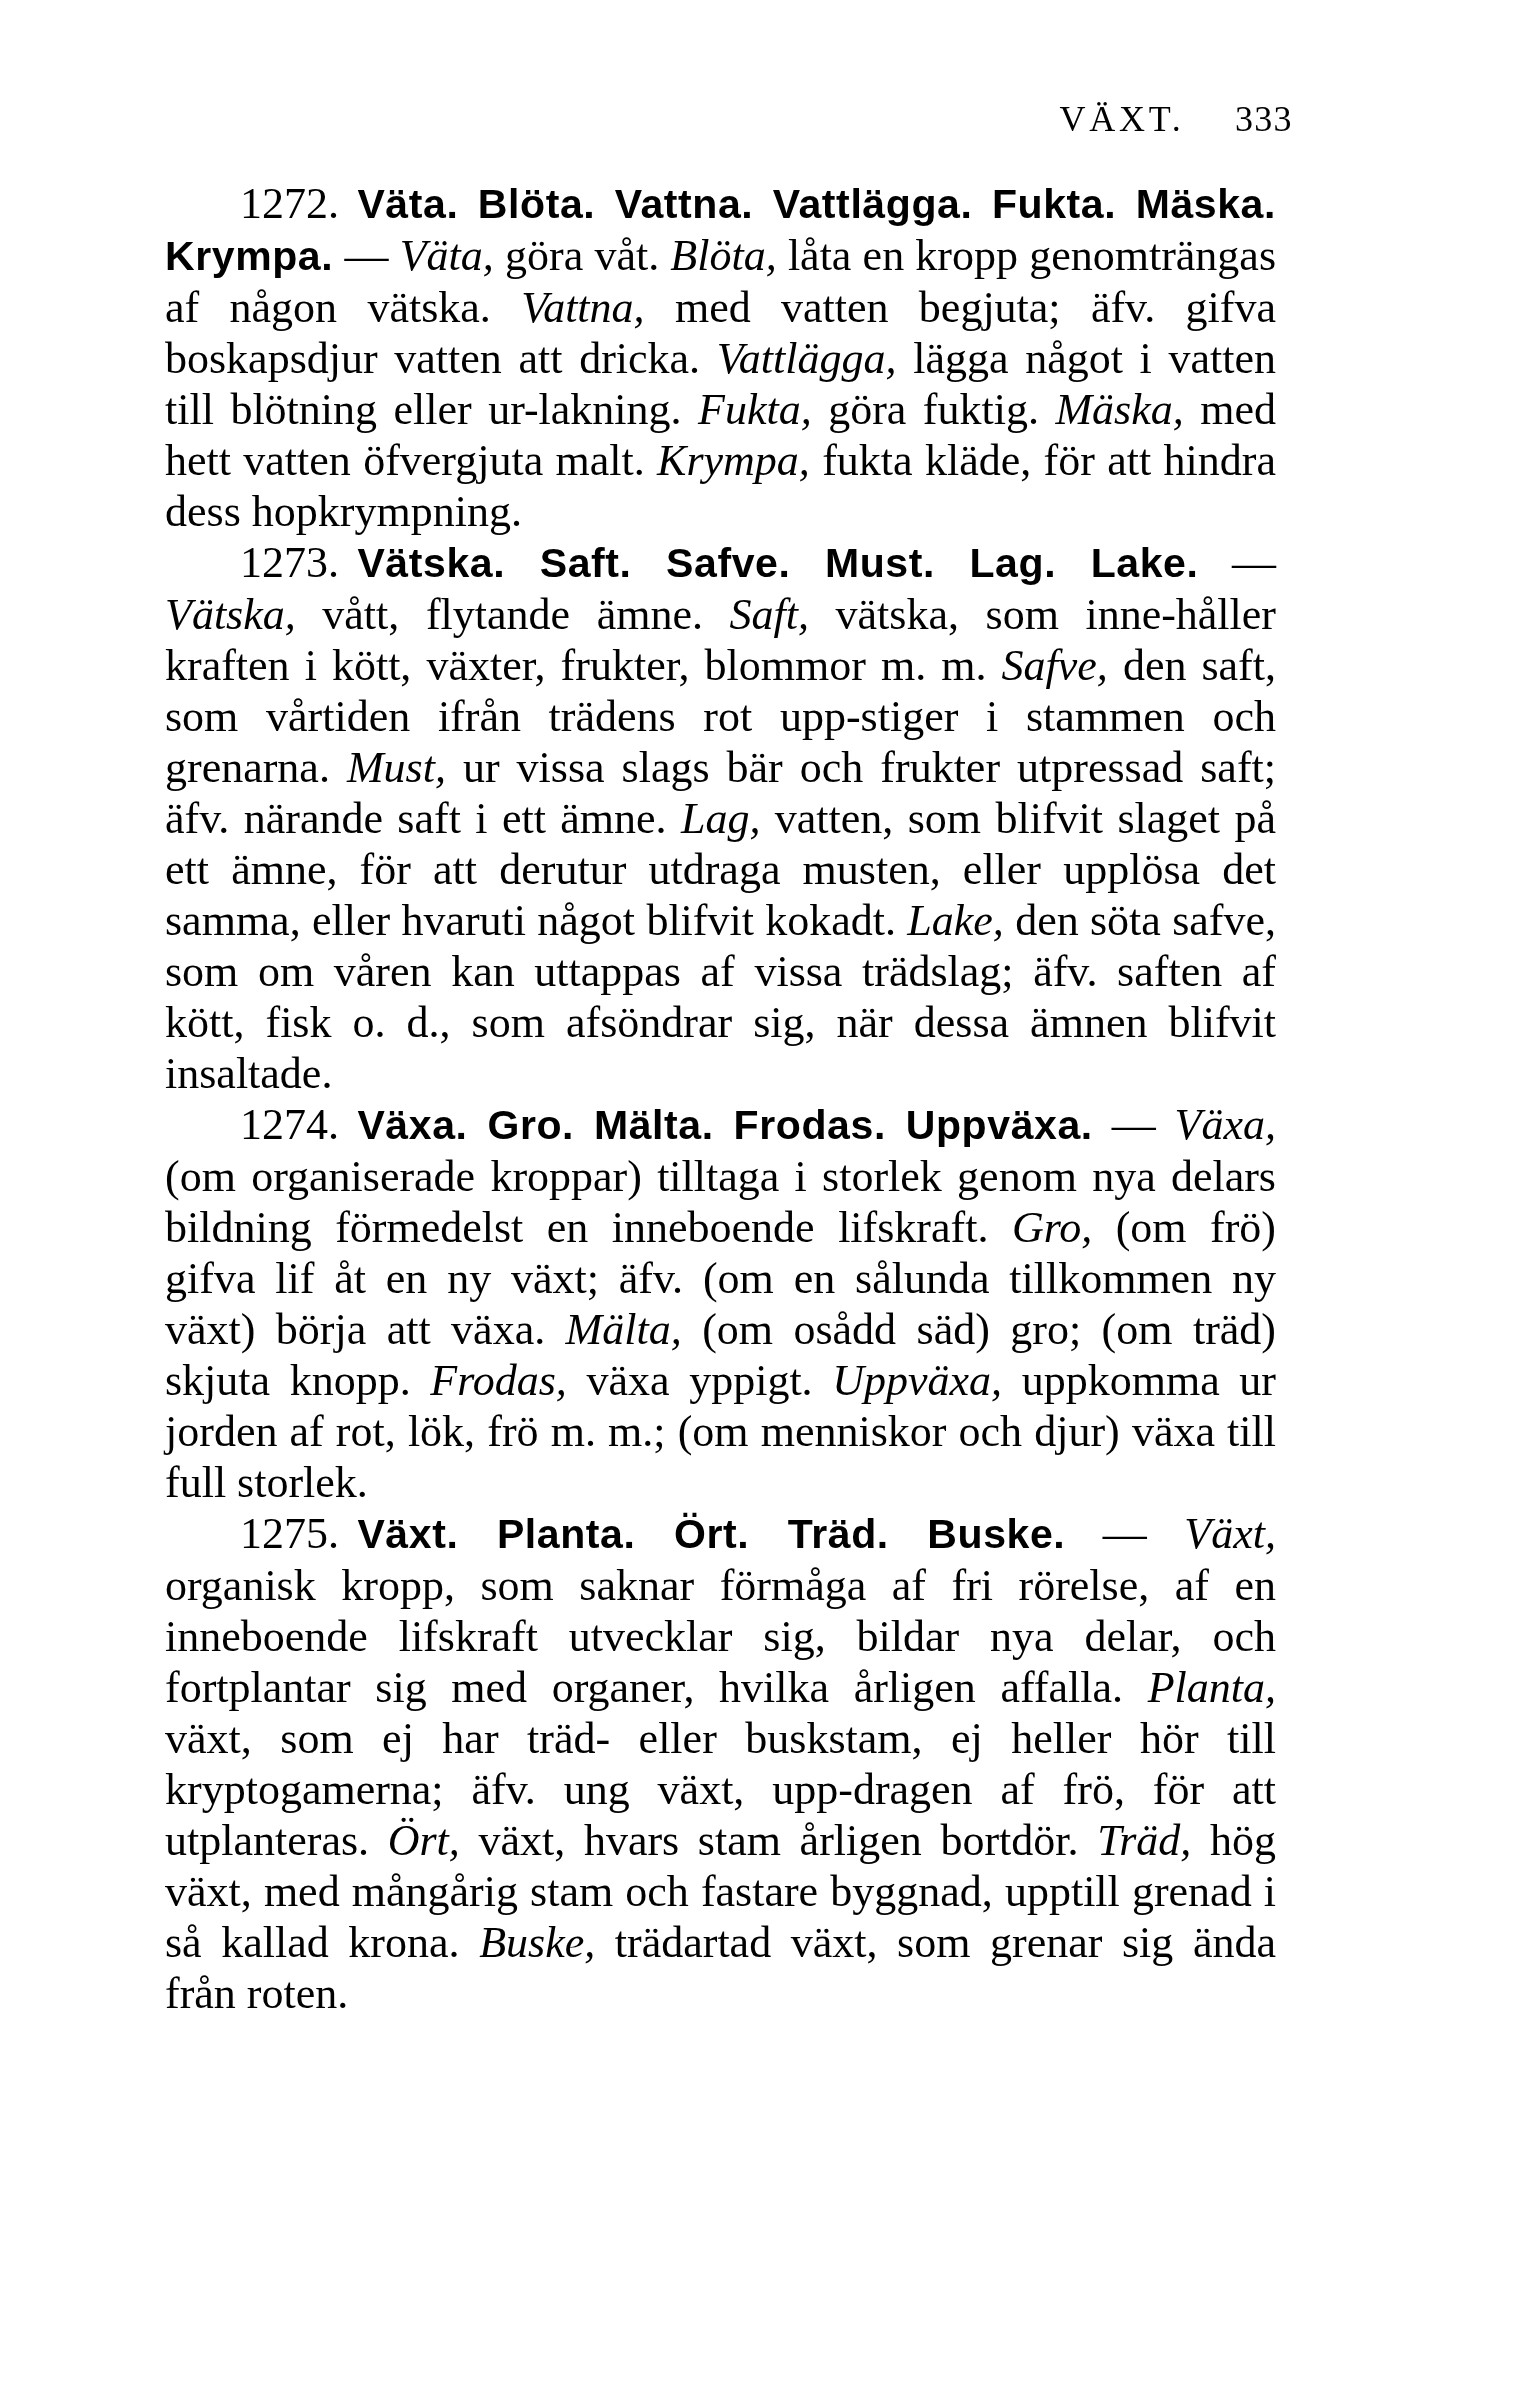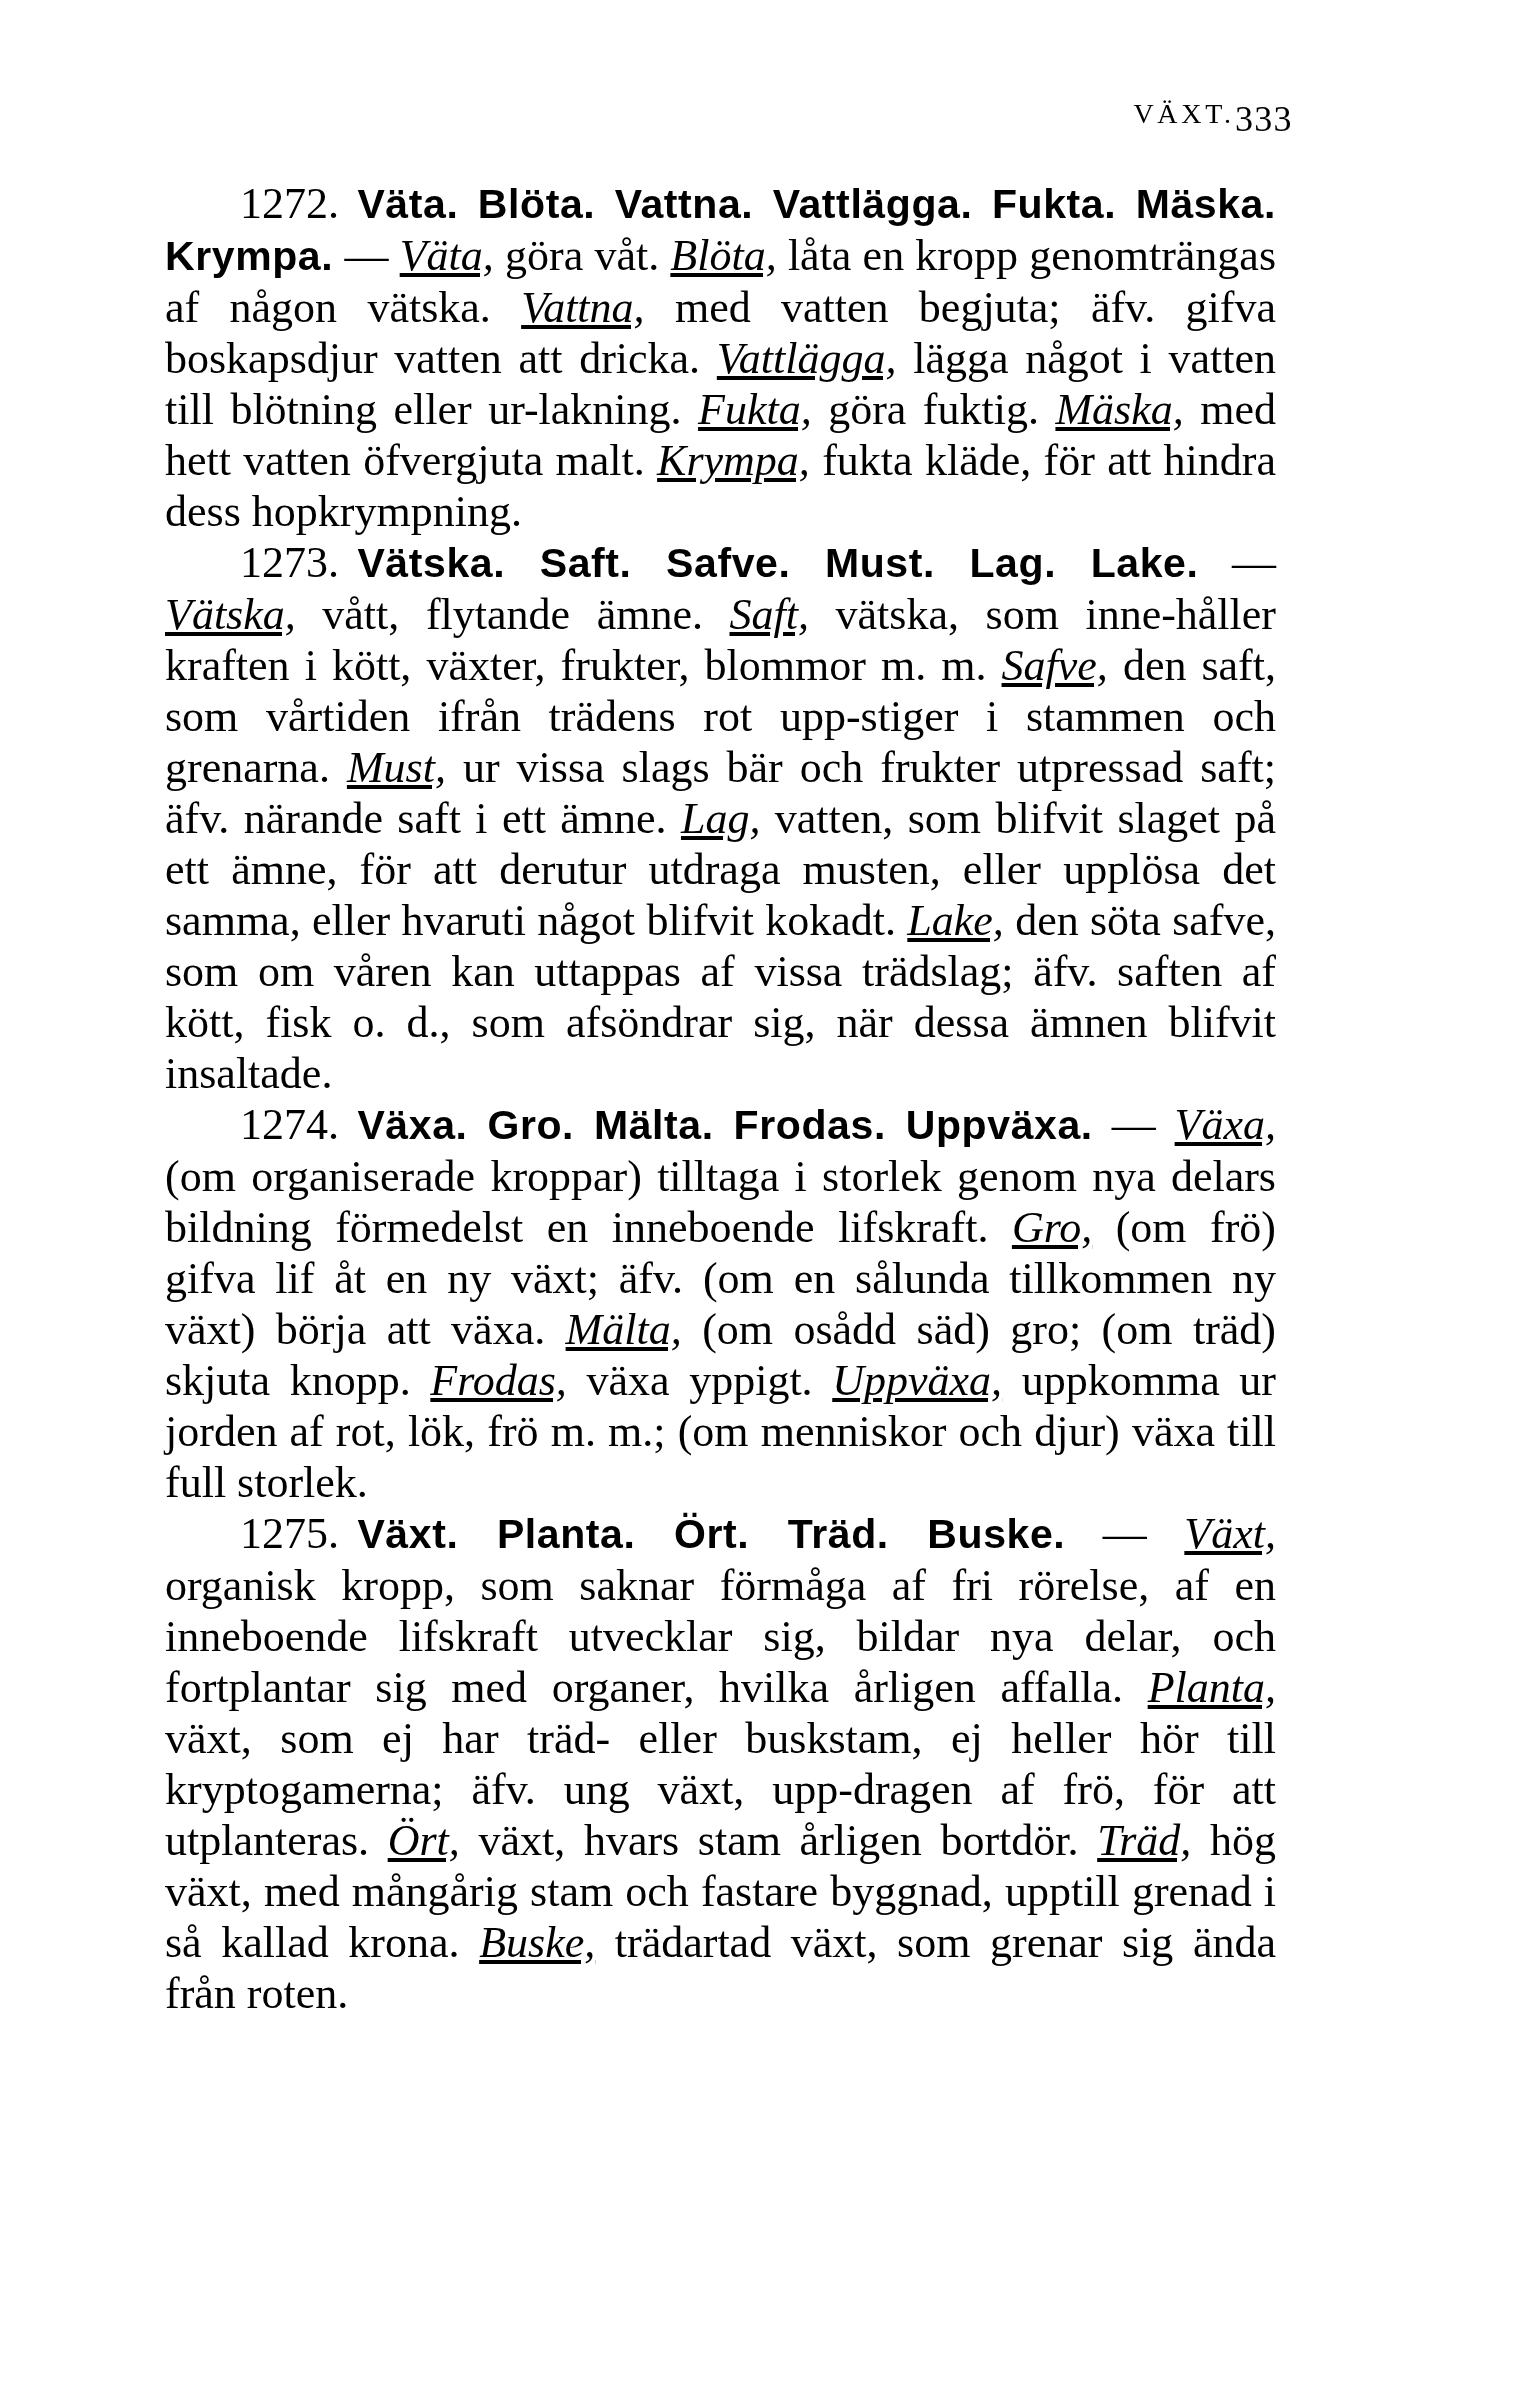--- a/index.html
+++ b/index.html
@@ -5,36 +5,36 @@
     html, body { margin: 0; padding: 0; background: #ffffff; }
     body {
       width: 1524px; height: 2401px; position: relative; overflow: hidden;
       font-family: "Liberation Serif", "DejaVu Serif", serif;
       color: #000000;
     }
     .running-head {
       position: absolute; top: 98px; left: 0; width: 1524px; height: 49px;
     }
     .running-title {
-      position: absolute; left: 1184px; top: 0; transform: translateX(-50%);
-      font-size: 28px; letter-spacing: 3.7px; font-variant: small-caps;
+      position: absolute; left: 1122px; top: 0; transform: translateX(-50%);
+      font-size: 36px; letter-spacing: 3.7px; font-variant: small-caps;
     }
     .page-number {
       position: absolute; left: 1155px; top: 0;
       font-size: 36px; letter-spacing: 1.2px;
     }
     .text-block {
       position: absolute; left: 165px; top: 178px; width: 1111px;
       font-size: 44px; line-height: 51px; text-align: justify;
       hyphens: manual;
     }
     .entry { margin: 0; text-indent: 0; }
     .entry .num { display: inline-block; margin-left: 75px; margin-right: 18.4px; }
     .entry b { font-weight: bold; font-family: Liberation Sans, sans-serif; font-size: 41px; letter-spacing: 0.6px; }
-    .entry i { font-style: italic; text-decoration: underline; }
+    .entry i { font-style: italic; }
   </style>
 </head>
 <body>
 
 <div class="running-head">
   <span class="running-title">VÄXT.</span>
   <span class="page-number" style="left:1235px">333</span>
 </div>
 
 <div class="text-block">

